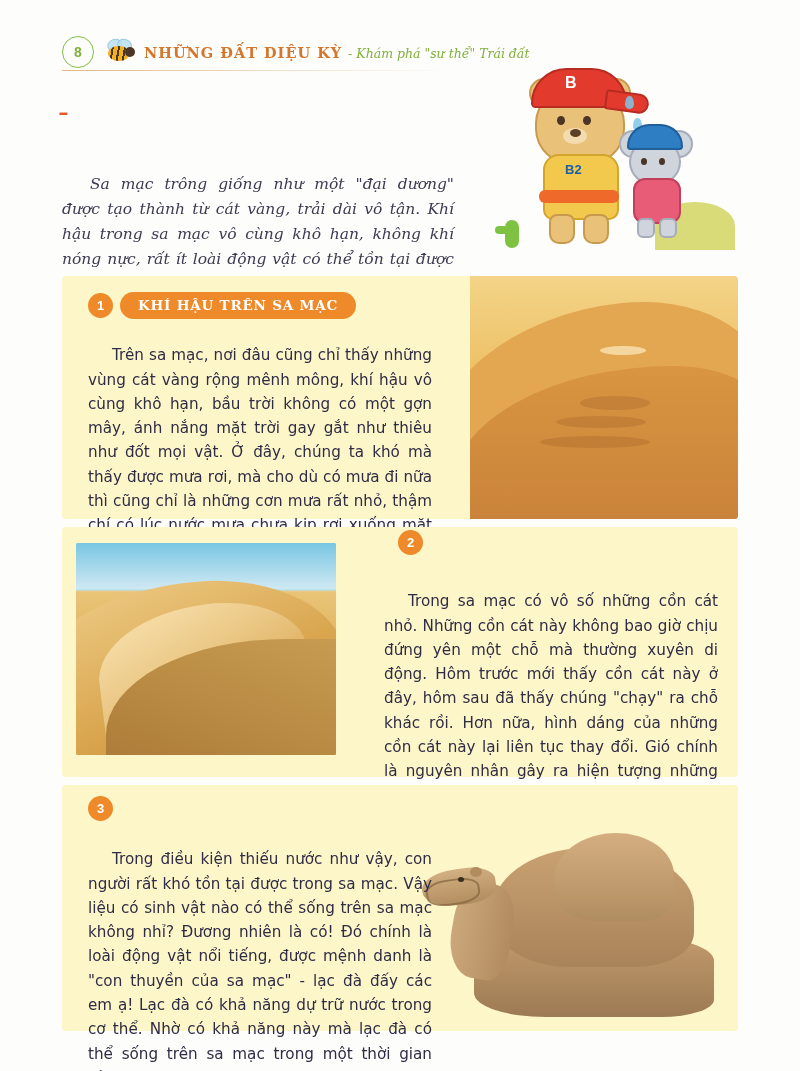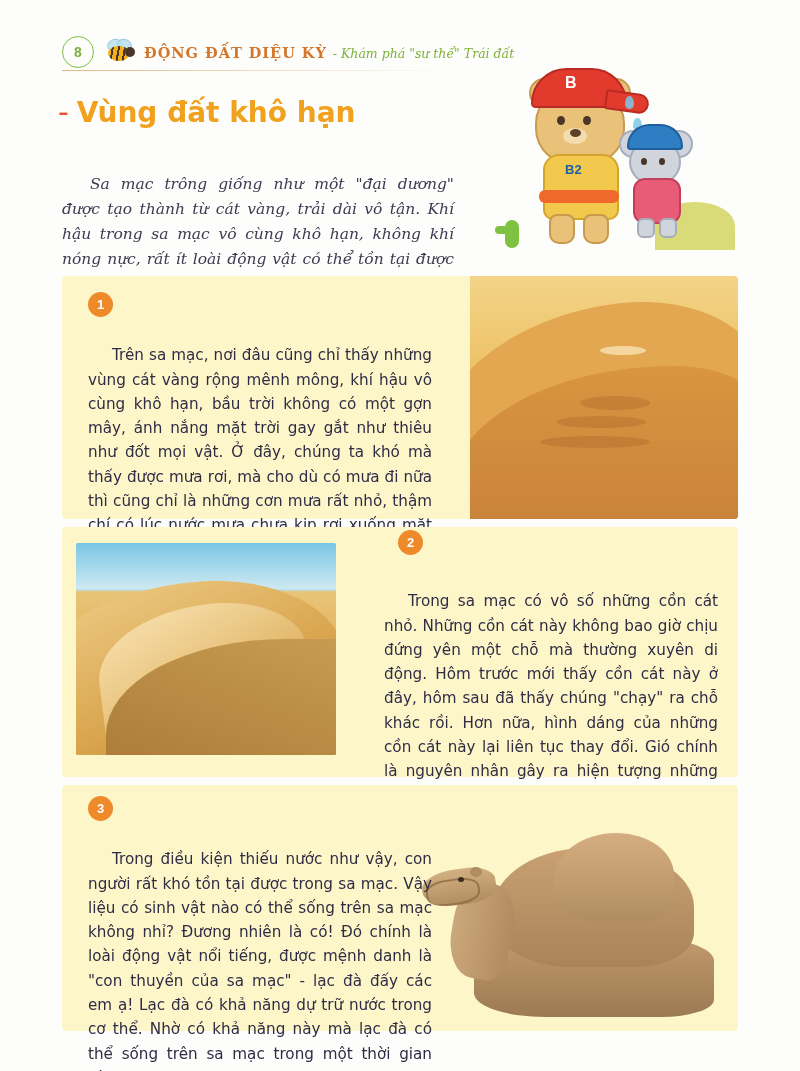--- a/index.html
+++ b/index.html
@@ -616,29 +616,28 @@
 
   <div class="header">
     <div class="page-num">8</div>
     <div class="bee">
       <div class="wing l"></div>
       <div class="wing r"></div>
       <div class="body"></div>
       <div class="head"></div>
     </div>
     <div class="header-title">
-      <span class="hdr-main">ĐỘNG ĐẤT DIỆU KỲ</span>
+      <span class="hdr-main">NHỮNG ĐẤT DIỆU KỲ</span>
       <span class="hdr-sub">- Khám phá "sư thể" Trái đất</span>
     </div>
   </div>
   <div class="hdr-rule"></div>
 
   <div class="title-row">
     <span class="title-dash">-</span>
-    <span class="title-sub">Vùng đất khô hạn</span>
   </div>
 
   <p class="intro">Sa mạc trông giống như một "đại dương" được tạo thành từ cát vàng, trải dài vô tận. Khí hậu trong sa mạc vô cùng khô hạn, không khí nóng nực, rất ít loài động vật có thể tồn tại được ở nơi này.</p>
 
   <div class="mascots">
     <div class="dune-mini"></div>
     <div class="bear">
       <div class="ear l"></div>
       <div class="ear r"></div>
       <div class="head"></div>
@@ -675,20 +674,21 @@
   <div class="section sec1">
     <div class="img-desert1">
       <div class="ridge" style="left:110px; top:120px; width:70px; height:14px;"></div>
       <div class="ridge" style="left:86px; top:140px; width:90px; height:12px;"></div>
       <div class="ridge" style="left:70px; top:160px; width:110px; height:12px;"></div>
       <div class="ridge" style="left:130px; top:70px; width:46px; height:9px; background:rgba(255,245,210,.6);"></div>
     </div>
   </div>
   <div class="badge" style="top:292px; left:88px;">
     <div class="num">1</div>
+    <div class="pill">KHÍ HẬU TRÊN SA MẠC</div>
   </div>
   <p class="body-text" style="top:328px; left:88px; width:344px;">Trên sa mạc, nơi đâu cũng chỉ thấy những vùng cát vàng rộng mênh mông, khí hậu vô cùng khô hạn, bầu trời không có một gợn mây, ánh nắng mặt trời gay gắt như thiêu như đốt mọi vật. Ở đây, chúng ta khó mà thấy được mưa rơi, mà cho dù có mưa đi nữa thì cũng chỉ là những cơn mưa rất nhỏ, thậm chí có lúc nước mưa chưa kịp rơi xuống mặt đất đã bị bốc hơi hết rồi.</p>
 
   <div class="section sec2">
     <div class="img-desert2">
       <div class="sky-h"></div>
       <div class="dune-a"></div>
       <div class="crest"></div>
       <div class="dune-b"></div>
     </div>

